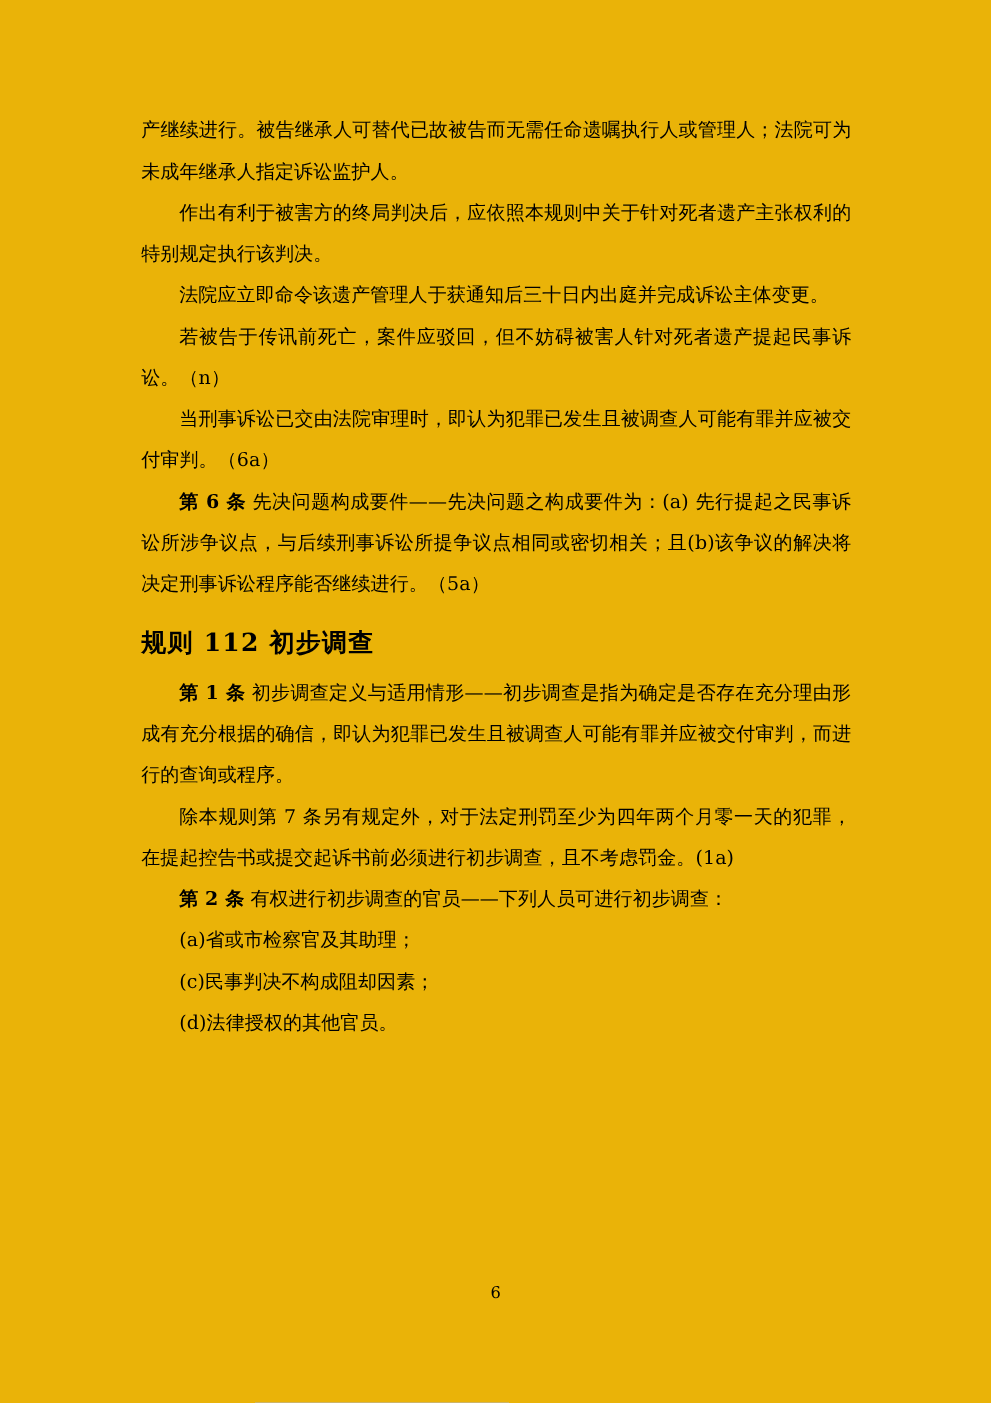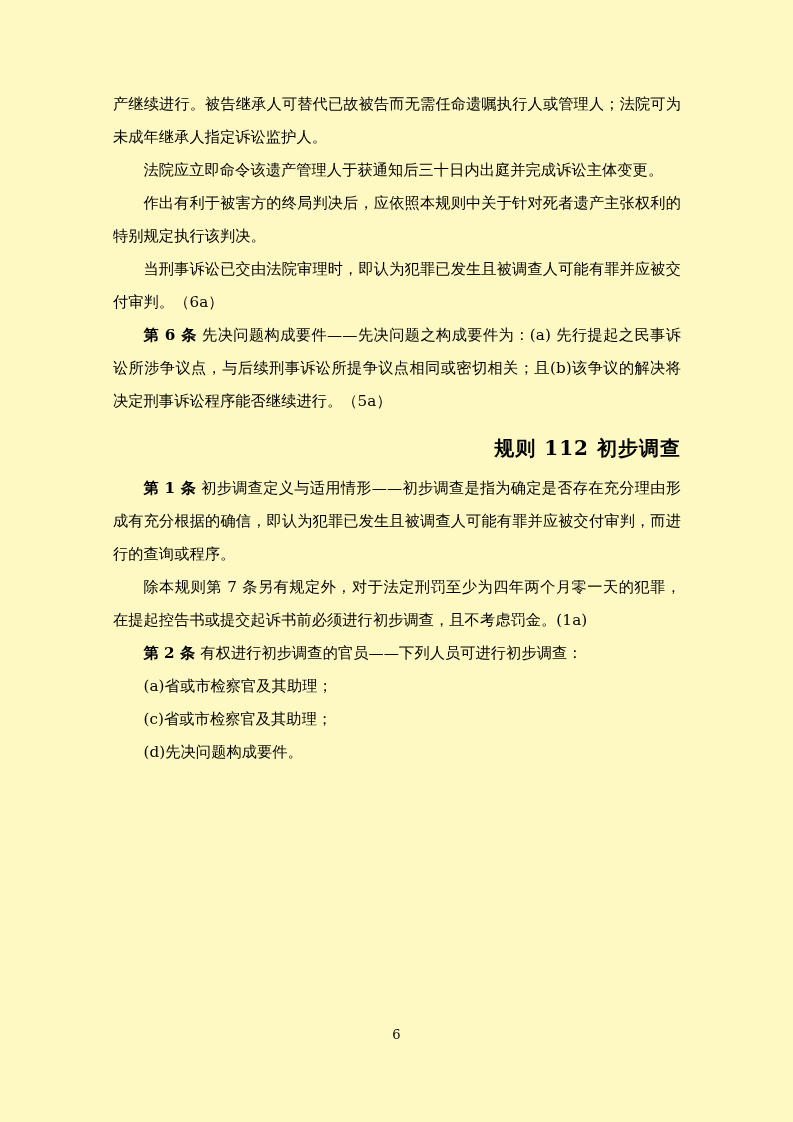--- a/index.html
+++ b/index.html
@@ -3,21 +3,21 @@
 <meta charset="utf-8">
 <style>
   html, body {
     margin: 0;
     padding: 0;
     background: #b5b5b5;
   }
   .page {
     width: 793px;
     height: 1122px;
-    background: #fef9c3;
+    background: #eab308;
     position: relative;
     margin: 0 auto;
     box-sizing: border-box;
     font-family: "DejaVu Serif", "Liberation Serif", serif;
     color: #000000;
     overflow: hidden;
   }
   .content {
     position: absolute;
     left: 113px;
@@ -34,21 +34,21 @@
   }
   p.indent {
     text-indent: 2em;
   }
   .bold {
     font-weight: bold;
   }
   h2.rule-heading {
     font-size: 20px;
     font-weight: bold;
-    text-align: right;
+    text-align: left;
     margin: 14px 0 8px 0;
     line-height: 32px;
     letter-spacing: 1px;
   }
   .pagenum {
     position: absolute;
     left: 0;
     right: 0;
     top: 1027px;
     text-align: center;
@@ -57,42 +57,43 @@
   }
 </style>
 </head>
 <body>
 
 <div class="page">
   <div class="content">
 
     <p class="para">产继续进行。被告继承人可替代已故被告而无需任命遗嘱执行人或管理人；法院可为未成年继承人指定诉讼监护人。</p>
 
+    <p class="para indent">作出有利于被害方的终局判决后，应依照本规则中关于针对死者遗产主张权利的特别规定执行该判决。</p>
+
     <p class="para indent">法院应立即命令该遗产管理人于获通知后三十日内出庭并完成诉讼主体变更。</p>
 
-    <p class="para indent">作出有利于被害方的终局判决后，应依照本规则中关于针对死者遗产主张权利的特别规定执行该判决。</p>
-
+    <p class="para indent">若被告于传讯前死亡，案件应驳回，但不妨碍被害人针对死者遗产提起民事诉讼。（n）</p>
 
 
 
     <p class="para indent">当刑事诉讼已交由法院审理时，即认为犯罪已发生且被调查人可能有罪并应被交付审判。（6a）</p>
 
     <p class="para indent"><span class="bold">第 6 条</span>&nbsp;<span>先决问题构成要件——先决问题之构成要件为：(a) 先行提起之民事诉讼所涉争议点，与后续刑事诉讼所提争议点相同或密切相关；且(b)该争议的解决将决定刑事诉讼程序能否继续进行。（5a）</span></p>
 
     <h2 class="rule-heading">规则 112 初步调查</h2>
 
     <p class="para indent"><span class="bold">第 1 条</span>&nbsp;<span>初步调查定义与适用情形——初步调查是指为确定是否存在充分理由形成有充分根据的确信，即认为犯罪已发生且被调查人可能有罪并应被交付审判，而进行的查询或程序。</span></p>
 
     <p class="para indent">除本规则第 7 条另有规定外，对于法定刑罚至少为四年两个月零一天的犯罪，在提起控告书或提交起诉书前必须进行初步调查，且不考虑罚金。(1a)</p>
 
     <p class="para indent"><span class="bold">第 2 条</span>&nbsp;<span>有权进行初步调查的官员——下列人员可进行初步调查：</span></p>
 
     <p class="para indent">(a)省或市检察官及其助理；</p>
 
 
-    <p class="para indent">(c)省或市检察官及其助理；</p>
+    <p class="para indent">(c)民事判决不构成阻却因素；</p>
 
-    <p class="para indent">(d)先决问题构成要件。</p>
+    <p class="para indent">(d)法律授权的其他官员。</p>
 
   </div>
 
   <div class="pagenum">6</div>
 </div>
 
 </body></html>

